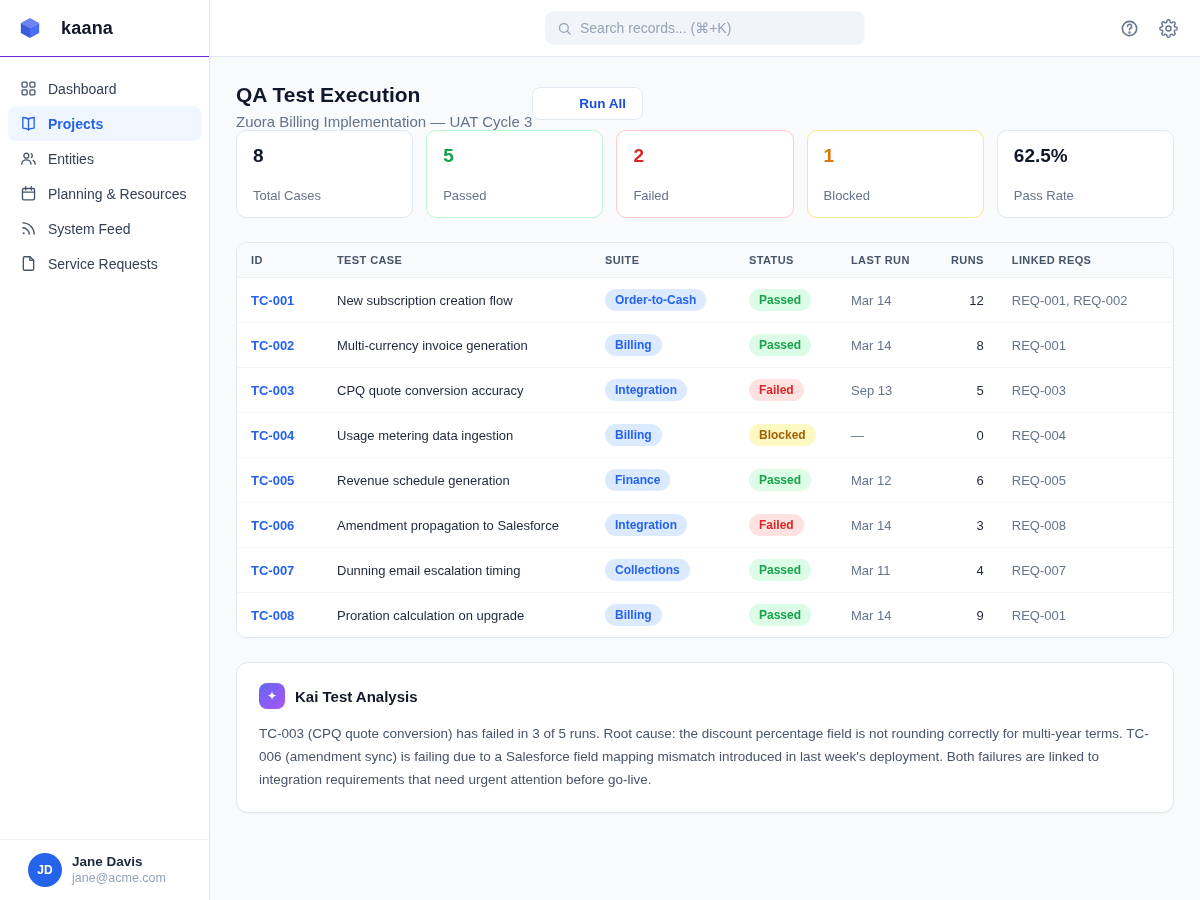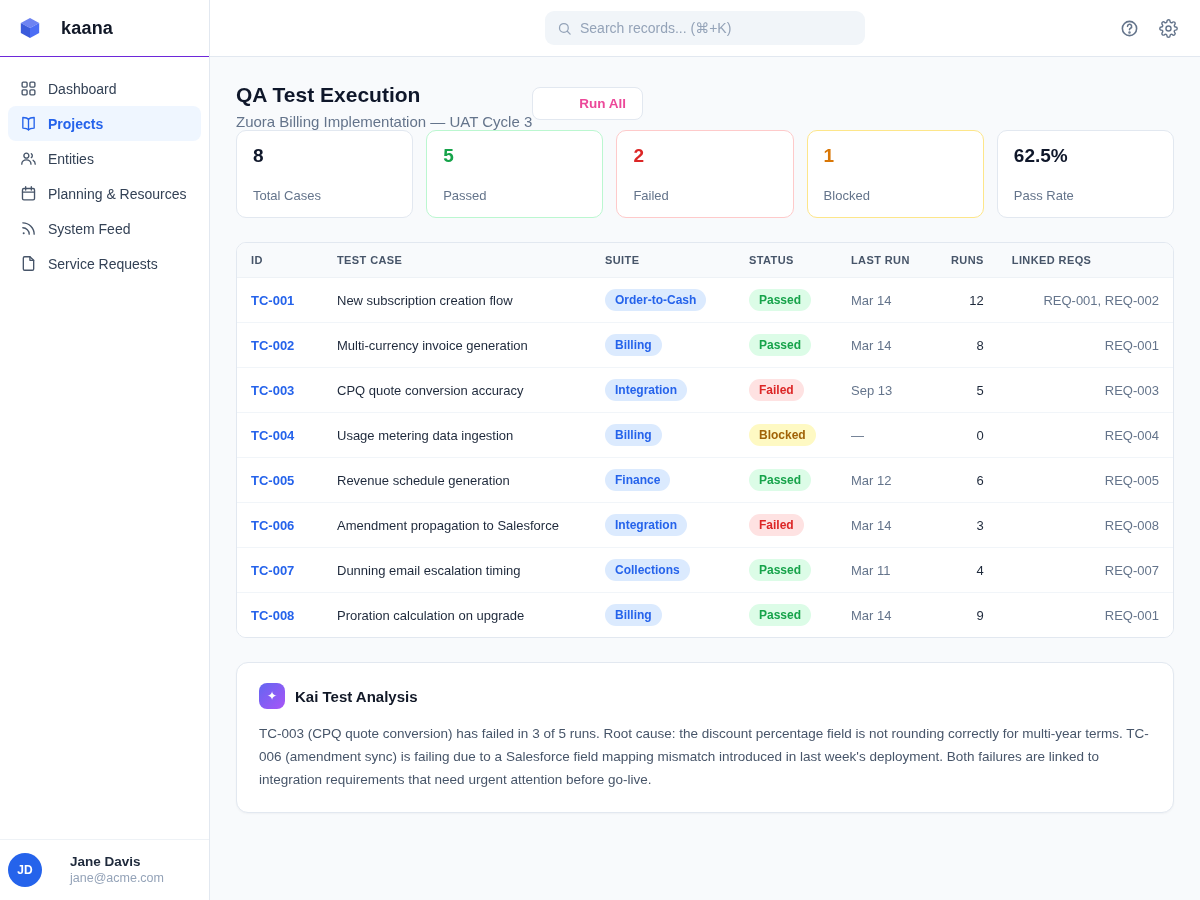--- a/index.html
+++ b/index.html
@@ -30,21 +30,21 @@
     display: flex; align-items: center; gap: 11px;
     padding: 9px 12px; border-radius: 8px;
     font-size: 14px; font-weight: 500; color: #334155;
     cursor: pointer;
   }
   .nav-item svg { width: 17px; height: 17px; stroke: #475569; flex: none; }
   .nav-item.active { background: #eff6ff; color: #2563eb; font-weight: 700; }
   .nav-item.active svg { stroke: #2563eb; }
   .user-row {
     border-top: 1px solid #eef2f6;
-    padding: 13px 8px; display: flex; align-items: center; gap: 28px;
+    padding: 13px 28px; display: flex; align-items: center; gap: 10px;
   }
   .avatar {
     width: 34px; height: 34px; border-radius: 50%;
     background: #2563eb; color: #fff; font-size: 12px; font-weight: 700;
     display: flex; align-items: center; justify-content: center; flex: none;
   }
   .user-name { font-size: 13.5px; font-weight: 700; color: #1e293b; line-height: 1.25; }
   .user-email { font-size: 12.5px; color: #94a3b8; line-height: 1.25; }
 
   
@@ -68,21 +68,21 @@
   .content { flex: 1; overflow: auto; padding: 26px; }
 
   .page-head { display: flex; align-items: flex-start; justify-content: flex-start; }
   .page-title { font-size: 21px; font-weight: 700; color: #0f172a; }
   .page-subtitle { font-size: 15px; color: #64748b; margin-top: 6px; }
   .head-actions { display: flex; gap: 10px; margin-top: 4px; }
   .btn {
     font-family: inherit; font-size: 13.5px; font-weight: 600;
     border-radius: 8px; padding: 8px 16px; cursor: pointer; border: 1px solid transparent;
   }
-  .btn-secondary { background: #fff; border-color: #e2e8f0; color: #ec4899; padding-left: 46px; }
+  .btn-secondary { background: #fff; border-color: #e2e8f0; color: #1d4ed8; padding-left: 46px; }
   .btn-primary { background: #2563eb; color: #fff; }
 
   
   .stats { display: flex; gap: 13px; margin-bottom: 24px; }
   .stat-card {
     flex: 1; background: #fff; border: 1px solid #e2e8f0; border-radius: 10px;
     padding: 14px 16px;
   }
   .stat-value { font-size: 19px; font-weight: 700; }
   .stat-label { font-size: 13px; color: #64748b; margin-top: 21px; }
@@ -104,21 +104,21 @@
     border-bottom: 1px solid #f1f5f9; background: #fff;
   }
   tbody tr:last-child td { border-bottom: none; }
   td.c-id { color: #2563eb; font-weight: 700; width: 86px; cursor: pointer; }
   td.c-name { color: #1e293b; font-weight: 500; width: 268px; }
   td.c-suite { width: 144px; }
   td.c-status { width: 102px; }
   td.c-lastrun { width: 100px; color: #64748b; }
   td.c-runs, th.c-runs { width: 56px; text-align: right; }
   td.c-runs { color: #1e293b; }
-  td.c-linked { color: #64748b; text-align: right; }
+  td.c-linked { color: #64748b; }
   .pill {
     display: inline-block; padding: 4px 10px; border-radius: 999px;
     font-size: 12px; font-weight: 600; white-space: nowrap;
   }
   .pill-suite { background: #dbeafe; color: #2563eb; }
   .pill-passed { background: #dcfce7; color: #16a34a; }
   .pill-failed { background: #fee2e2; color: #dc2626; }
   .pill-blocked { background: #fef9c3; color: #a16207; }
 
   

